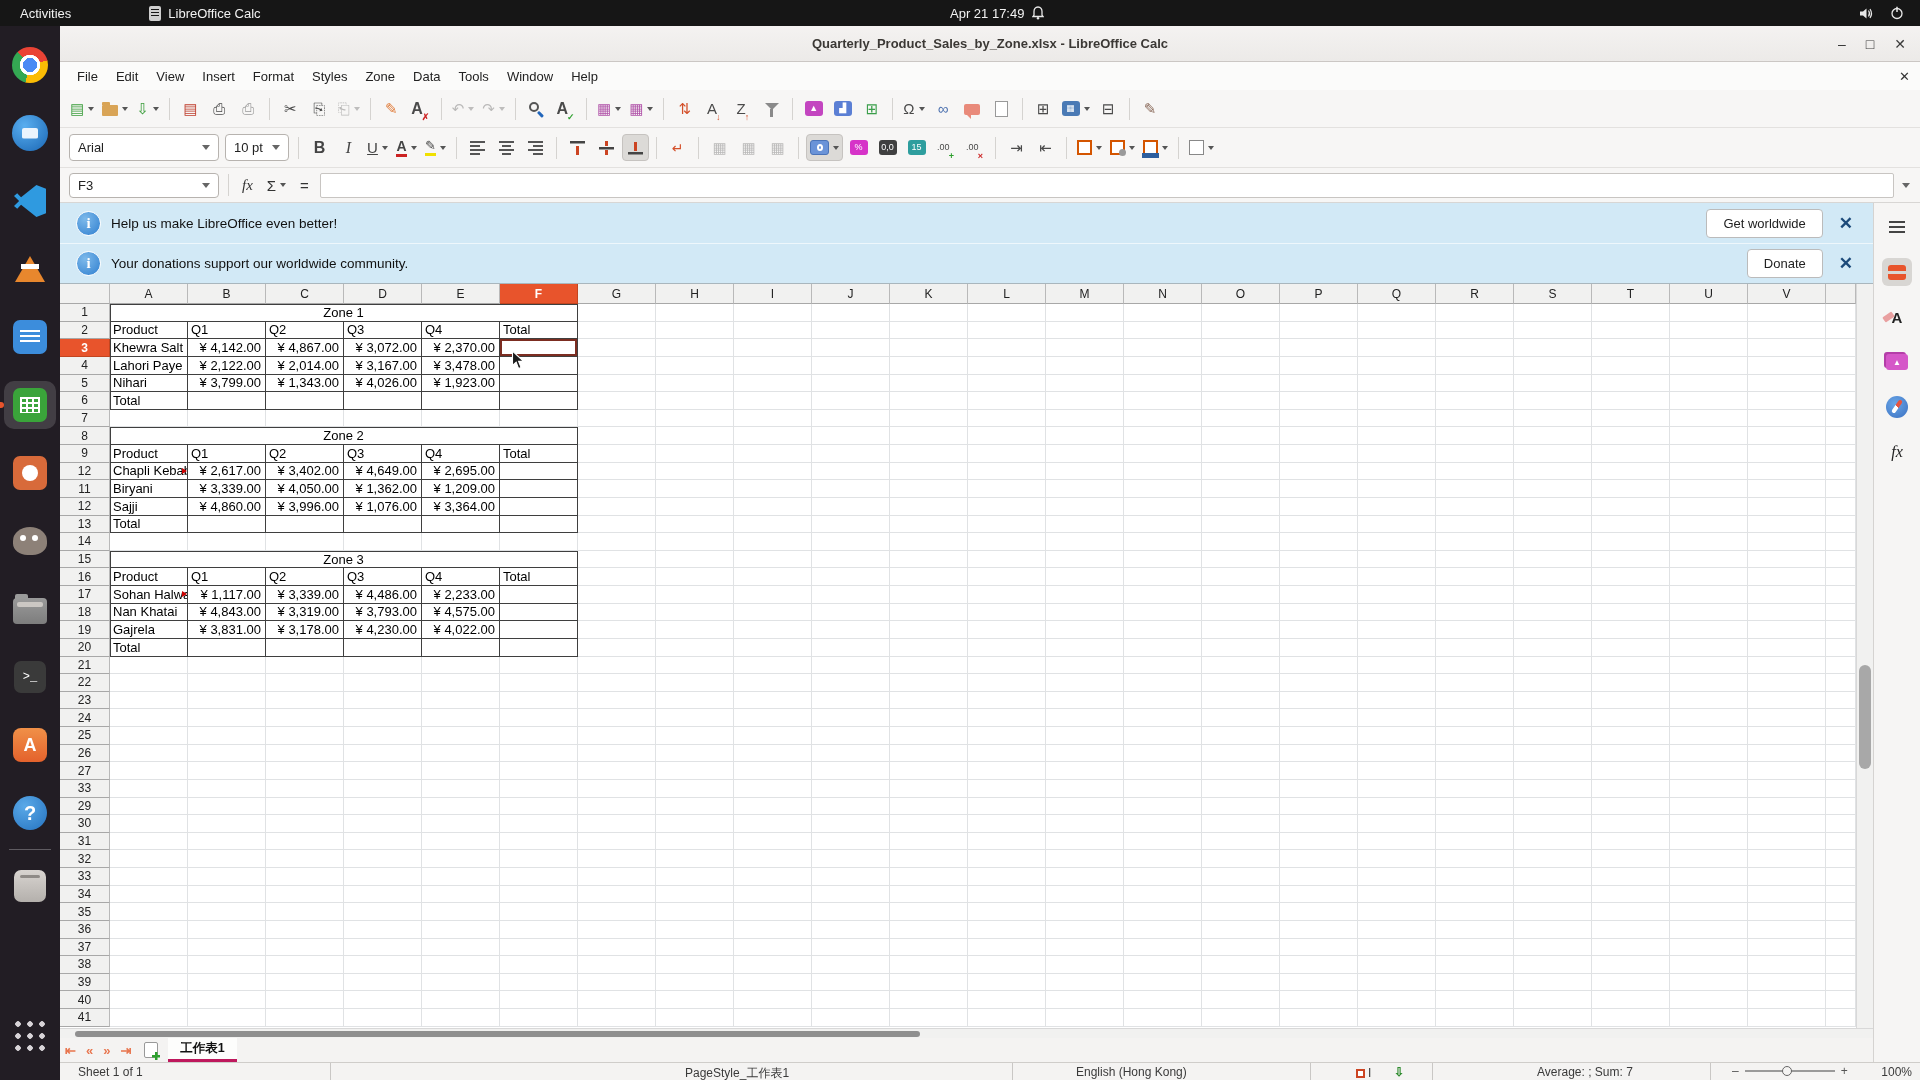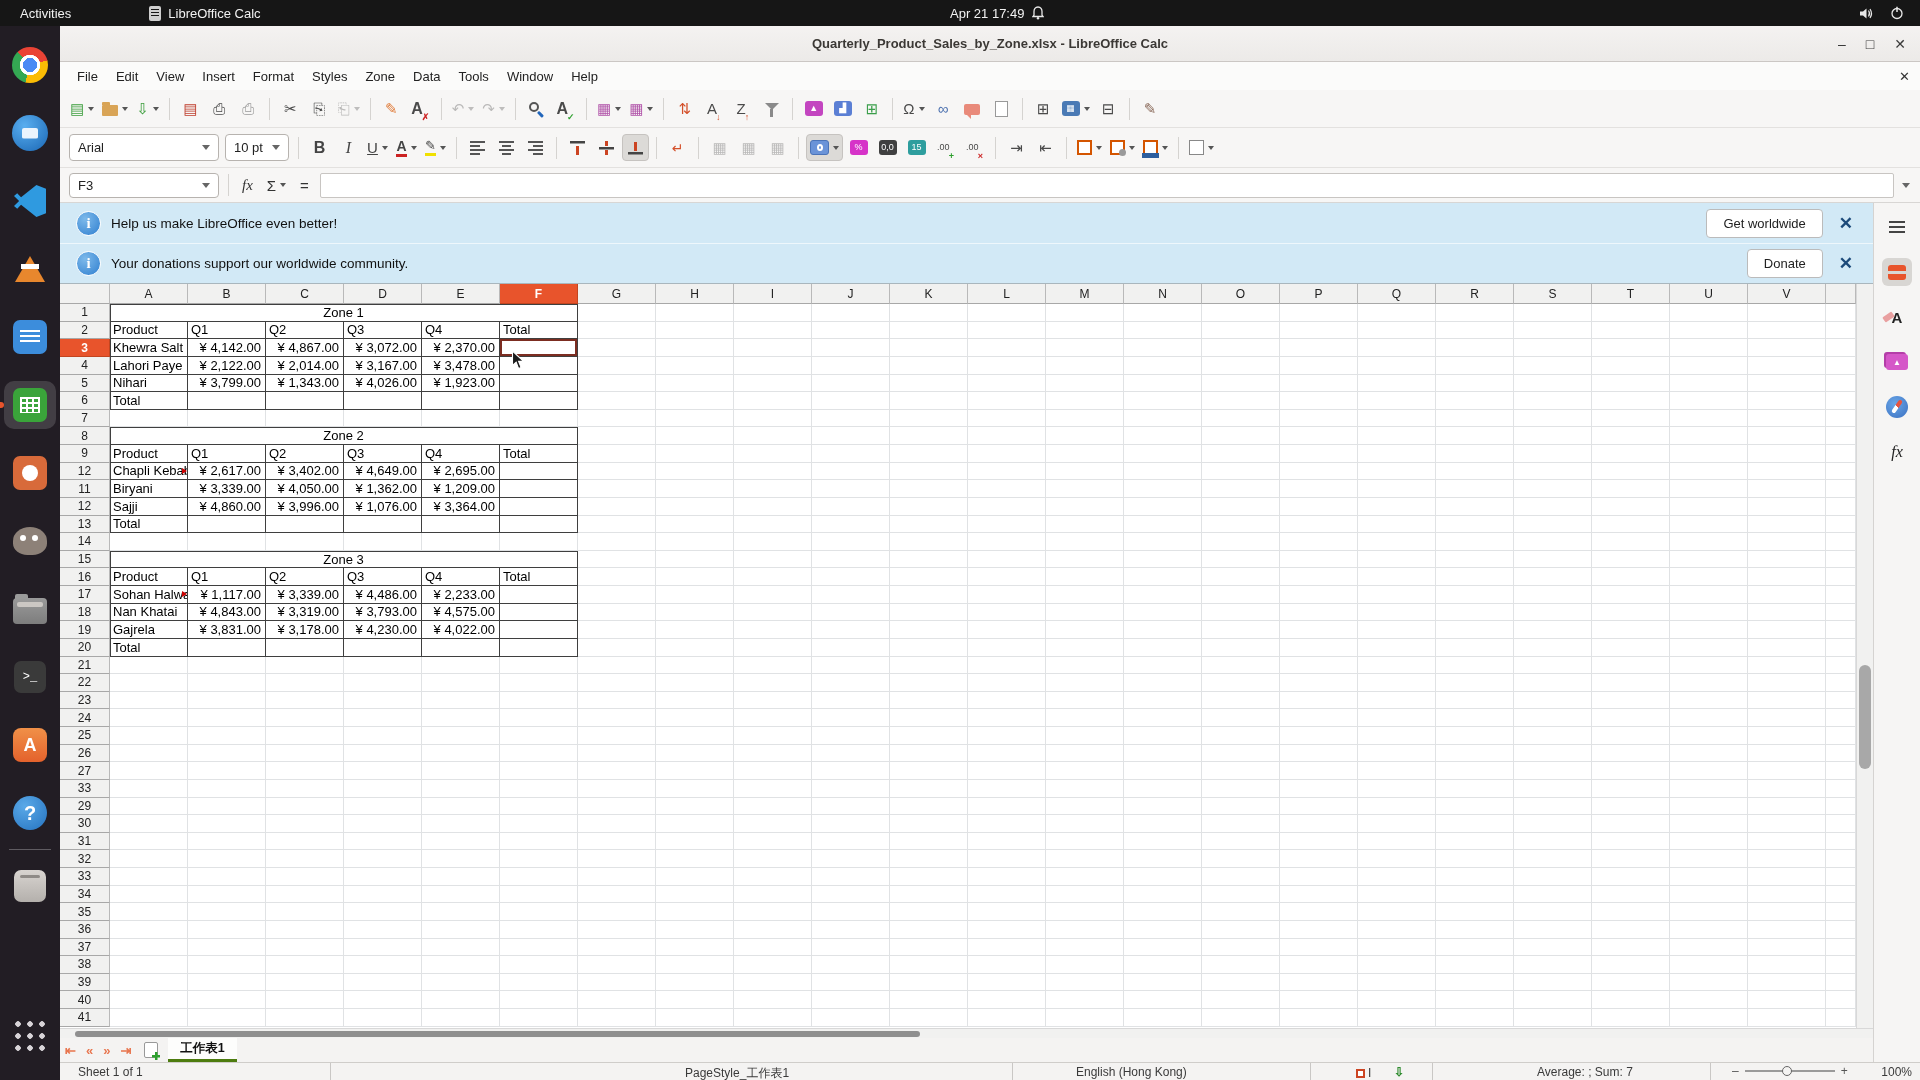--- a/index.html
+++ b/index.html
@@ -141,21 +141,21 @@
 .ovfm{position:absolute;right:0;top:50%;transform:translateY(-50%);width:0;height:0;border-top:3.5px solid transparent;border-bottom:3.5px solid transparent;border-left:5px solid #cc0000}
 .vscroll{width:17px;background:#f1f1f0;border-left:1px solid #d8d8d8;position:relative}
 .vthumb{position:absolute;left:2px;right:2px;top:381px;height:104px;background:#a8a8a8;border-radius:6px}
 .hscroll{height:10px;background:#f1f1f0;border-top:1px solid #d8d8d8;position:relative;flex:0 0 auto}
 .hthumb{position:absolute;left:15px;top:1.5px;width:845px;height:6.5px;background:#8f8f8f;border-radius:4px}
 
 .tabbar{height:24px;background:#f4f3f2;display:flex;align-items:center;flex:0 0 auto;position:relative;font-size:12.5px}
 .tnav{color:#e8764f;font-size:13px;margin:0 5px;font-weight:bold}
 .addsheet{width:14px;height:16px;background:#fff;border:1px solid #999;border-radius:2px;margin:0 10px 0 8px;position:relative}
 .addsheet::after{content:"";position:absolute;right:-3px;bottom:-3px;width:8px;height:8px;background:linear-gradient(#2ea02e,#2ea02e) center/8px 2.5px no-repeat,linear-gradient(#2ea02e,#2ea02e) center/2.5px 8px no-repeat}
-.sheettab{font-weight:bold;color:#111;padding:2px 12px;border-bottom:3px solid #4d7c0f;background:#fdfdfc;height:100%;display:flex;align-items:center}
+.sheettab{font-weight:bold;color:#111;padding:2px 12px;border-bottom:3px solid #be185d;background:#fdfdfc;height:100%;display:flex;align-items:center}
 
 .statusbar{height:18px;background:#f4f3f2;border-top:1px solid #cfcdca;position:relative;font-size:12px;color:#3a3a3a;flex:0 0 auto}
 .sb{position:absolute;top:1.5px;white-space:nowrap}
 .sbsep{position:absolute;top:0;bottom:0;width:1px;background:#c9c7c5}
 .selmode{position:absolute;top:3px;display:flex;align-items:center;gap:3px}
 .selsq{width:9px;height:9px;border:2px solid #cc4422;background:#fff}
 .savearrow{color:#2e8b2e;font-weight:bold}
 .zoomslider{position:absolute;display:flex;align-items:center;gap:6px;top:1px;color:#555}
 .ztrack{width:90px;height:2px;background:#9a9a9a;position:relative}
 .zthumb{position:absolute;left:42%;top:-4.5px;width:10px;height:10px;border-radius:50%;background:#f4f3f2;border:1.5px solid #666}

